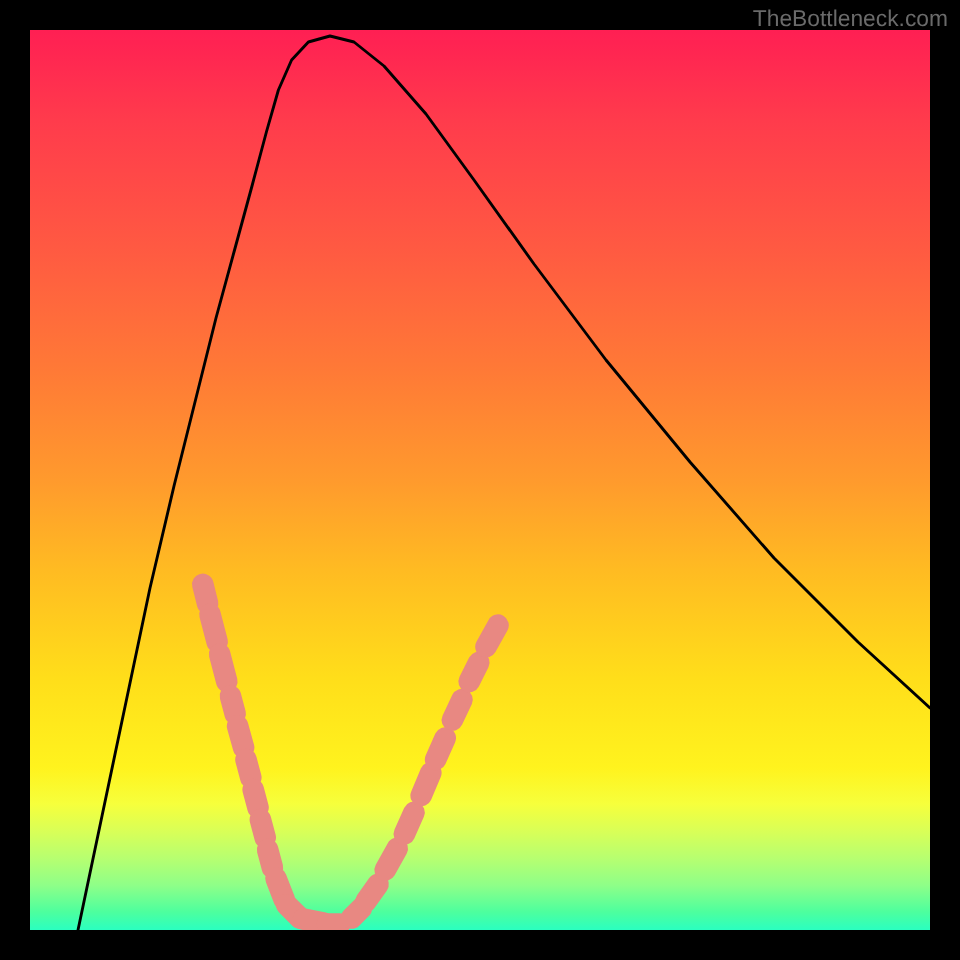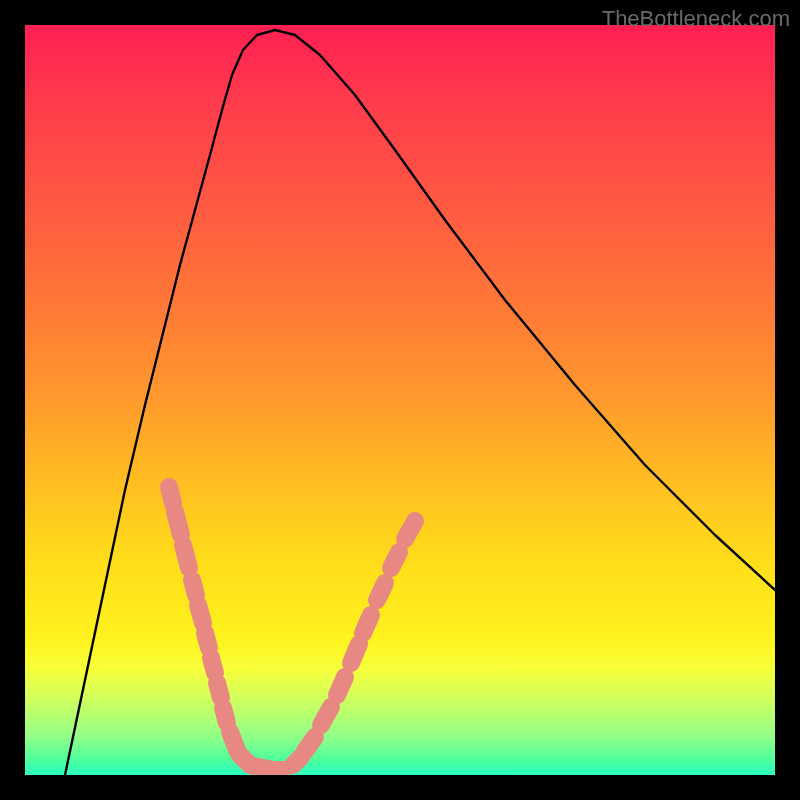--- a/index.html
+++ b/index.html
@@ -11,21 +11,21 @@
     width: 800px;
     height: 800px;
     background: #000;
   }
 
   .watermark {
     position: absolute;
     top: 6px;
     right: 10px;
     color: #6a6a6a;
-    font-size: 22px;
+    font-size: 19px;
     font-weight: 500;
     z-index: 40;
     user-select: none;
   }
 
   .plot {
     position: absolute;
     left: 25px;
     top: 25px;
     width: 750px;

